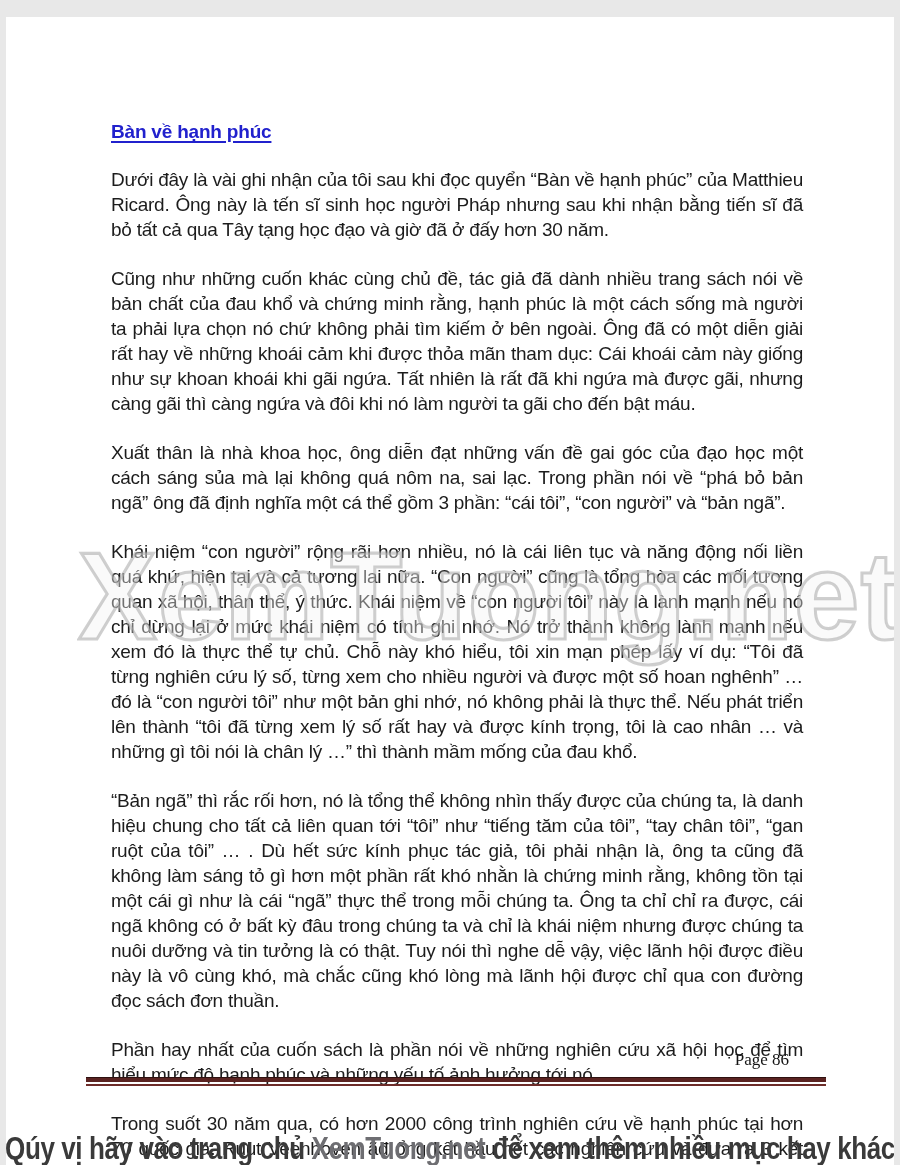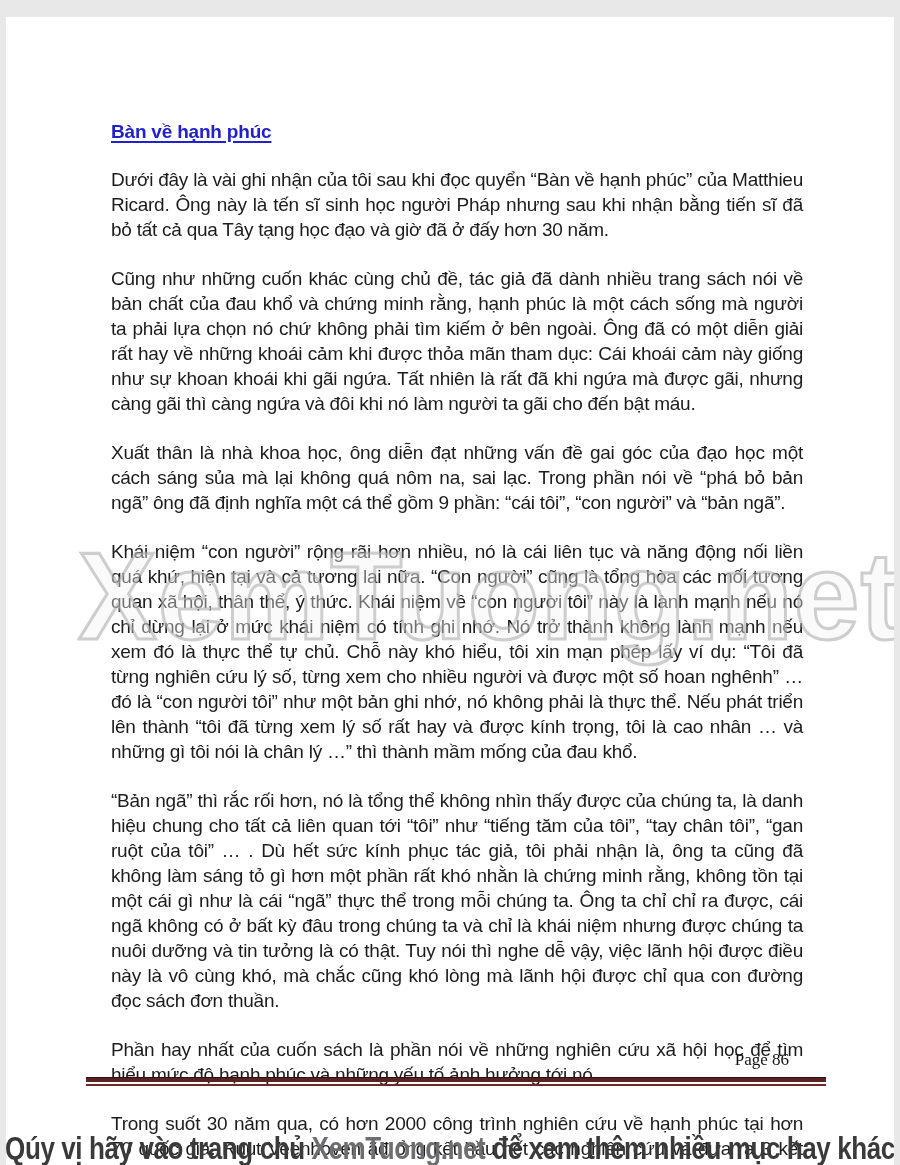--- a/index.html
+++ b/index.html
@@ -106,21 +106,21 @@
 
 <div class="page">
 
   <div class="content">
     <span class="doc-title">Bàn về hạnh phúc</span>
 
     <p class="para">Dưới đây là vài ghi nhận của tôi sau khi đọc quyển “Bàn về hạnh phúc” của Matthieu Ricard. Ông này là tến sĩ sinh học người Pháp nhưng sau khi nhận bằng tiến sĩ  đã bỏ tất cả qua Tây tạng học đạo và giờ đã ở đấy hơn 30 năm.</p>
 
     <p class="para">Cũng như những cuốn khác cùng chủ đề, tác giả đã dành nhiều trang sách nói về bản chất của đau khổ và chứng minh rằng, hạnh phúc là một cách sống mà người ta phải lựa chọn nó chứ không phải tìm kiếm ở bên ngoài. Ông đã có một diễn giải rất hay về những khoái cảm khi được thỏa mãn tham dục: Cái khoái cảm này giống như sự khoan khoái khi gãi ngứa. Tất nhiên là rất đã khi ngứa mà được gãi, nhưng càng gãi thì càng ngứa và đôi khi nó làm người ta gãi cho đến bật máu.</p>
 
-    <p class="para">Xuất thân là nhà khoa học, ông diễn đạt những vấn đề gai góc của đạo học một cách sáng sủa mà lại không quá nôm na, sai lạc. Trong phần nói về “phá bỏ bản ngã” ông đã định nghĩa một cá thể gồm 9 phần: “cái tôi”, “con người” và “bản ngã”.</p>
+    <p class="para">Xuất thân là nhà khoa học, ông diễn đạt những vấn đề gai góc của đạo học một cách sáng sủa mà lại không quá nôm na, sai lạc. Trong phần nói về “phá bỏ bản ngã” ông đã định nghĩa một cá thể gồm 3 phần: “cái tôi”, “con người” và “bản ngã”.</p>
 
 
     <p class="para">Khái niệm “con người” rộng rãi hơn nhiều, nó là cái liên tục và năng động nối liền quá khứ, hiện tại và cả tương lai nữa. “Con người” cũng là tổng hòa các mối tương quan xã hội, thân thể, ý thức. Khái niệm về “con người tôi” này là lành mạnh nếu nó chỉ dừng lại ở mức khái niệm có tính ghi nhớ. Nó trở thành không lành mạnh nếu xem đó là thực thể tự chủ. Chỗ này khó hiểu, tôi xin mạn phép lấy ví dụ: “Tôi đã từng nghiên cứu lý số, từng xem cho nhiều người và được một số hoan nghênh” … đó là “con người tôi” như một bản ghi nhớ, nó không phải là thực thể. Nếu phát triển lên thành “tôi đã từng xem lý số rất hay và được kính trọng, tôi là cao nhân … và những gì tôi nói là chân lý …” thì thành mầm mống của đau khổ.</p>
 
     <p class="para">“Bản ngã” thì rắc rối hơn, nó là tổng thể không nhìn thấy được của chúng ta, là danh hiệu chung cho tất cả liên quan tới “tôi” như “tiếng tăm của tôi”, “tay chân tôi”, “gan ruột của tôi” … . Dù hết sức kính phục tác giả, tôi phải nhận là, ông ta cũng đã không làm sáng tỏ gì hơn một phần rất khó nhằn là chứng minh rằng, không tồn tại một cái gì như là cái “ngã” thực thể trong mỗi chúng ta. Ông ta chỉ chỉ ra được, cái ngã không có ở bất kỳ đâu trong chúng ta và chỉ là khái niệm nhưng được chúng ta nuôi dưỡng và tin tưởng là có thật. Tuy nói thì nghe dễ vậy, việc lãnh hội được điều này là vô cùng khó, mà chắc cũng khó lòng mà lãnh hội được chỉ qua con đường đọc sách đơn thuần.</p>
 
     <p class="para">Phần hay nhất của cuốn sách là phần nói về những nghiên cứu xã hội học để tìm hiểu mức độ hạnh phúc và những yếu tố ảnh hưởng tới nó.</p>
 
     <p class="para tight">Trong suốt 30 năm qua, có hơn 2000 công trình nghiên cứu về hạnh phúc tại hơn 70 quốc gia. Ruut  Veenhoven  ãđ ổng  kết  hầu  hết  các  nghiên  cứu  và  đưa  ra  3  kết  luận  chính:</p>
 

